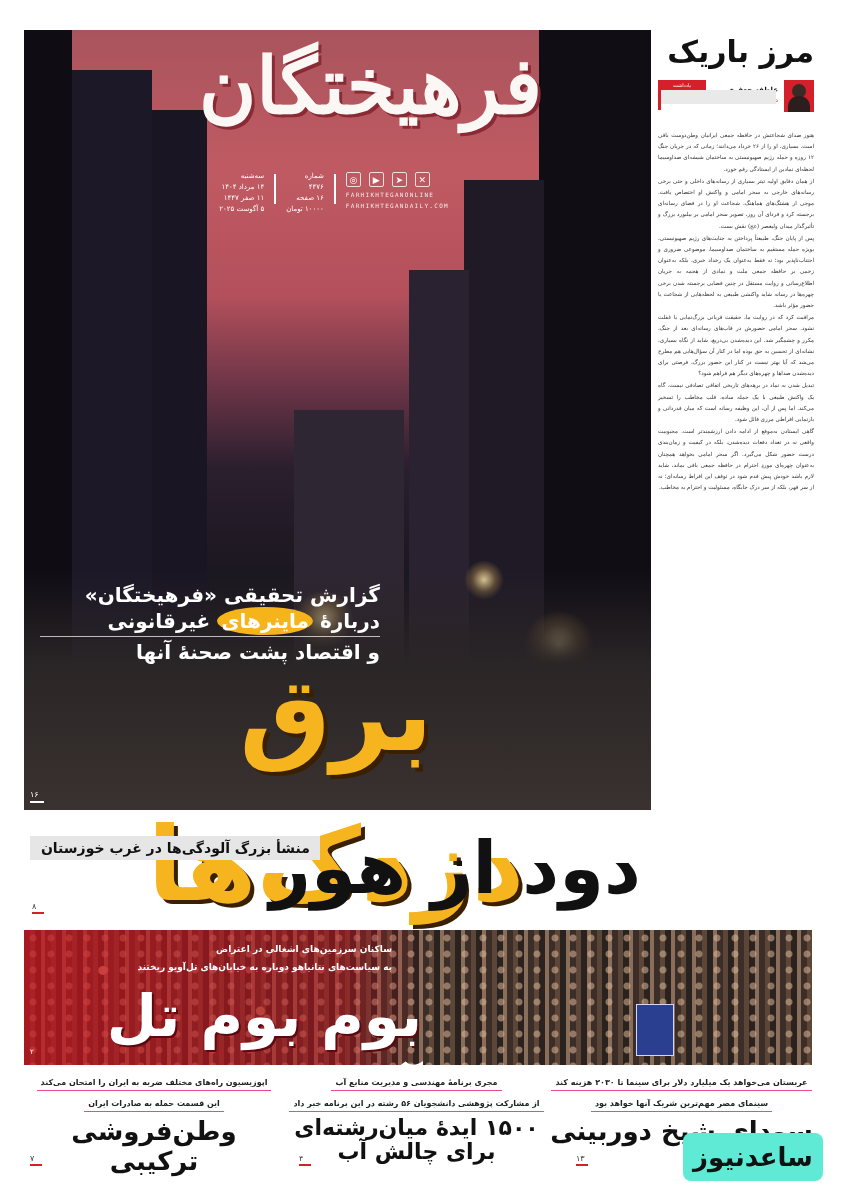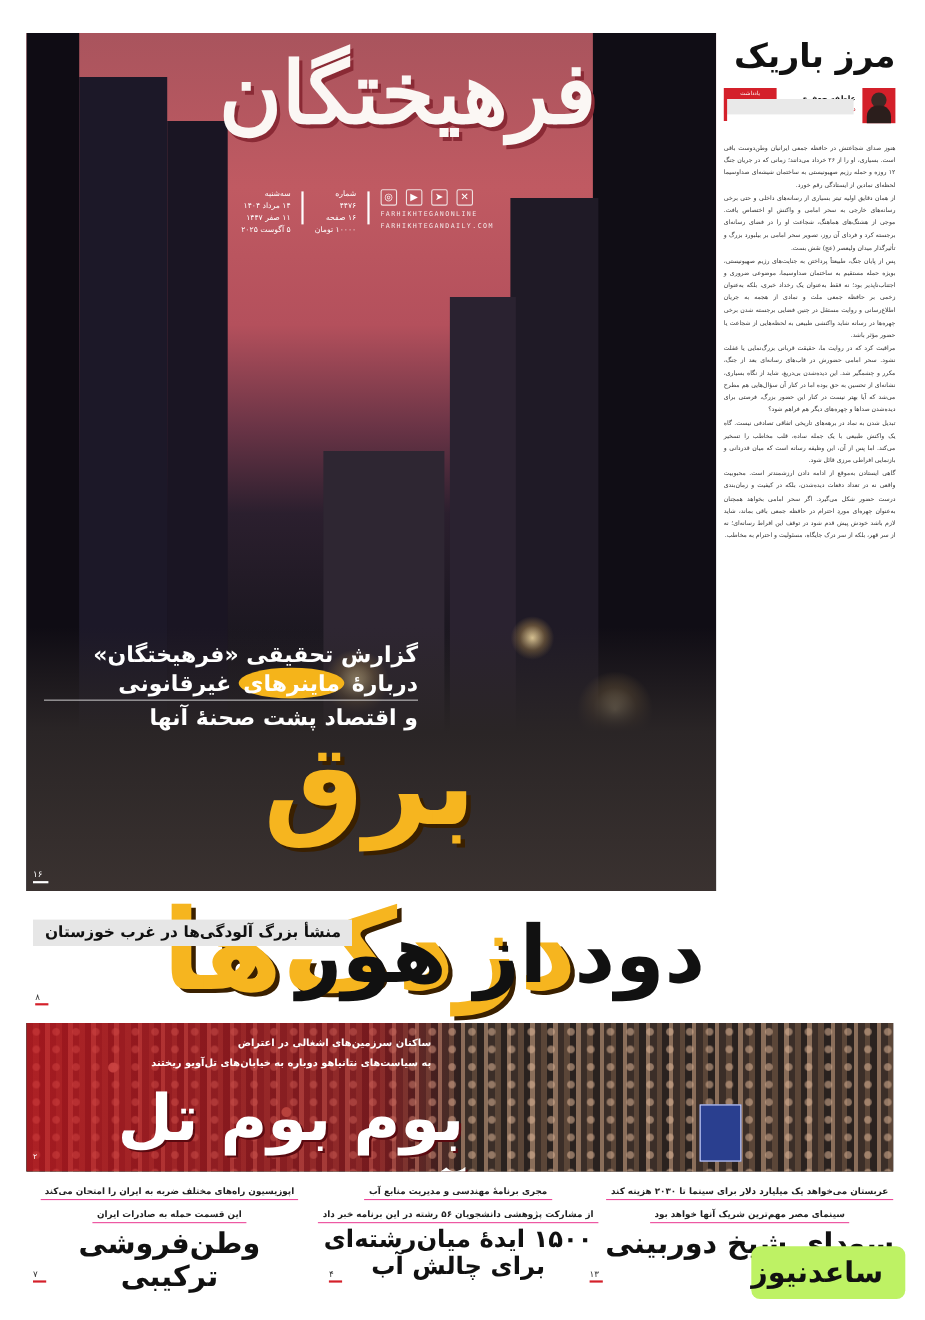--- a/index.html
+++ b/index.html
@@ -64,21 +64,21 @@
   .crowd-kicker { position: absolute; right: 420px; top: 10px; width: 340px; text-align: right; color: #fff; font-size: 9px; font-weight: bold; line-height: 18px; }
   .crowd-title { position: absolute; right: 390px; top: 46px; color: #fff; font-size: 58px; font-weight: bold; line-height: 80px; text-shadow: 2px 2px 0 #5a0a10; }
   .sign { position: absolute; left: 636px; top: 1004px; width: 38px; height: 52px; background: #2a3f8f; border: 1px solid #d0d8ff; }
   .page-num-crowd { position: absolute; left: 30px; top: 1048px; color: #fff; font-size: 7px; direction: ltr; }
 
   
   .bottom { position: absolute; left: 24px; top: 1070px; width: 790px; height: 100px; }
   .bstory { position: absolute; top: 0; height: 100px; text-align: center; }
   .bkicker { font-size: 8px; font-weight: bold; color: #222; line-height: 14px; border-bottom: 1px solid #ec4899; display: inline-block; padding: 0 4px; }
   .btitle { font-size: 26px; font-weight: bold; color: #111; line-height: 30px; margin-top: 4px; }
-  .watermark { position: absolute; left: 683px; top: 1133px; width: 140px; height: 48px; background: #bef264; border-radius: 8px; color: #111; font-size: 26px; font-weight: bold; text-align: left; line-height: 48px; }
+  .watermark { position: absolute; left: 683px; top: 1133px; width: 140px; height: 48px; background: #5eead4; border-radius: 8px; color: #111; font-size: 26px; font-weight: bold; text-align: center; line-height: 48px; }
 </style>
 </head>
 <body>
 
 <div class="hero">
   <div class="bldg" style="left:0;top:0;width:48px;height:780px;background:#0f0c14;"></div>
   <div class="bldg" style="left:48px;top:40px;width:80px;height:740px;background:#1c1828;"></div>
   <div class="bldg" style="left:128px;top:80px;width:55px;height:700px;background:#1a1523;"></div>
   <div class="bldg" style="left:515px;top:0;width:112px;height:780px;background:#100d15;"></div>
   <div class="bldg" style="left:440px;top:150px;width:80px;height:630px;background:#1f1a26;"></div>
@@ -170,21 +170,21 @@
 </div>
 <div class="sign"></div>
 <div class="page-num-crowd">۲</div>
 
 <div class="bottom">
   <div class="bstory" style="right:0;width:265px;">
     <div class="bkicker">عربستان می‌خواهد یک میلیارد دلار برای سینما تا ۲۰۳۰ هزینه کند</div><br>
     <div class="bkicker">سینمای مصر مهم‌ترین شریک آنها خواهد بود</div>
     <div class="btitle">سودای شیخ دوربینی</div>
   </div>
-  <div class="page-num" style="left:512px;top:84px;">۱۳</div>
+  <div class="page-num" style="left:552px;top:84px;">۱۳</div>
 
   <div class="bstory" style="right:265px;width:265px;">
     <div class="bkicker">مجری برنامهٔ مهندسی و مدیریت منابع آب</div><br>
     <div class="bkicker">از مشارکت پژوهشی دانشجویان ۵۶ رشته در این برنامه خبر داد</div>
     <div class="btitle" style="font-size:22px;line-height:24px;">۱۵۰۰ ایدهٔ میان‌رشته‌ای</div>
     <div class="btitle" style="font-size:22px;line-height:24px;margin-top:0;">برای چالش آب</div>
   </div>
   <div class="page-num" style="left:275px;top:84px;">۴</div>
 
   <div class="bstory" style="right:530px;width:260px;">

